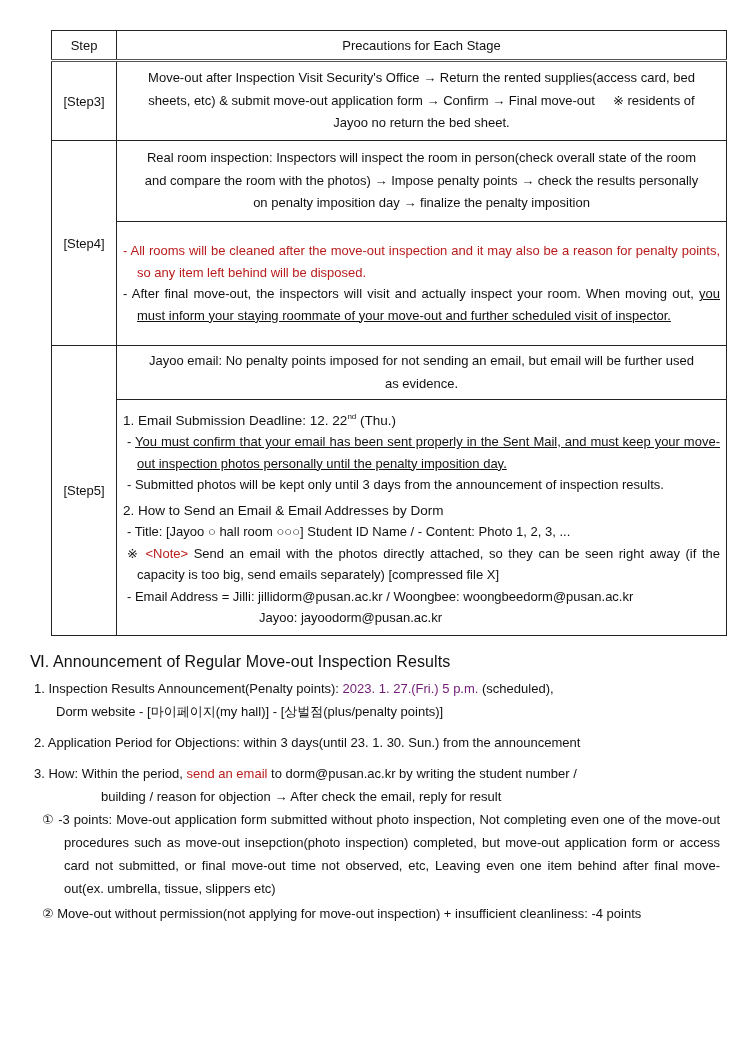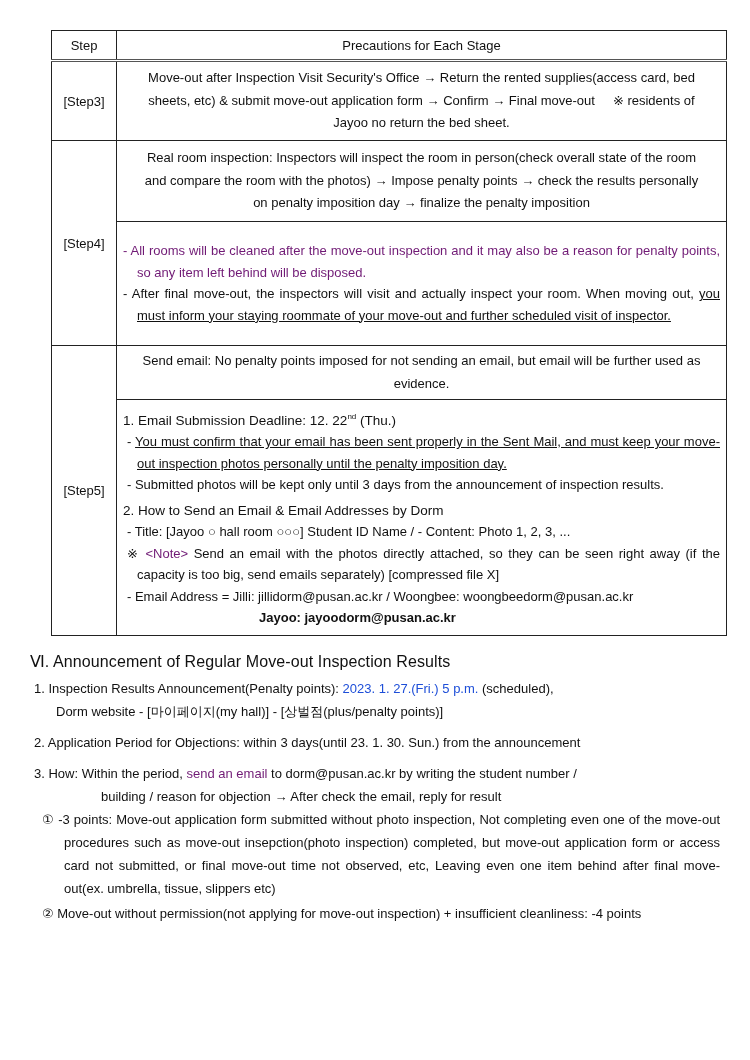--- a/index.html
+++ b/index.html
@@ -1,22 +1,22 @@
 <!DOCTYPE html>
 <html><head>
 <meta charset="utf-8">
 <style>
   html, body { margin: 0; padding: 0; background: #ffffff; }
   body {
     width: 750px; height: 1060px; position: relative; overflow: hidden;
     font-family: "Liberation Sans", "DejaVu Sans", sans-serif;
     color: #111111; font-size: 13px;
   }
-  .red { color: #701a75; }
-  .blue { color: #1d4ed8; margin-top: 44px; }
+  .red { color: #b91c1c; }
+  .blue { color: #701a75; margin-top: 44px; }
   .u { text-decoration: underline; }
   table.prec {
     position: absolute; left: 51px; top: 30px; width: 676px;
     border-collapse: collapse; table-layout: fixed;
   }
   table.prec td, table.prec th {
     border: 1px solid #222; padding: 0; vertical-align: middle;
   }
   table.prec th { font-weight: normal; height: 28px; font-size: 13px; border-bottom: 3px double #555; }
   col.c1 { width: 65px; }
@@ -61,32 +61,32 @@
     <td class="center" style="height:72px;">Real room inspection: Inspectors will inspect the room in person(check overall state of the room and compare the room with the photos) → Impose penalty points → check the results personally on penalty imposition day → finalize the penalty imposition</td>
   </tr>
   <tr>
     <td class="just" style="height:112px;">
       <span class="dash red">- All rooms will be cleaned after the move-out inspection and it may also be a reason for penalty points, so any item left behind will be disposed.</span>
       <span class="dash"><span>- After final move-out, the inspectors will visit and actually inspect your room. When moving out, </span><span class="u">you must inform your staying roommate of your move-out and further scheduled visit of inspector.</span></span>
     </td>
   </tr>
   <tr>
     <td class="stepcell" rowspan="2">[Step5]</td>
-    <td class="center" style="height:44px;">Send email: No penalty points imposed for not sending an email, but email will be further used as evidence.</td>
+    <td class="center" style="height:44px;">Jayoo email: No penalty points imposed for not sending an email, but email will be further used as evidence.</td>
   </tr>
   <tr>
     <td class="just" style="height:222px; padding-top:6px !important;">
       <span class="head2" style="display:block;"><span>1. Email Submission Deadline: 12. 22</span><sup>nd</sup><span> (Thu.)</span></span>
       <span class="sub">- <span class="u">You must confirm that your email has been sent properly in the Sent Mail, and must keep your move-out inspection photos personally until the penalty imposition day.</span></span>
       <span class="sub">- Submitted photos will be kept only until 3 days from the announcement of inspection results.</span>
       <span class="head2" style="display:block; margin-top:4px;">2. How to Send an Email &amp; Email Addresses by Dorm</span>
       <span class="sub">- Title: [Jayoo ○ hall room ○○○] Student ID Name / - Content: Photo 1, 2, 3, ...</span>
       <span class="sub"><span>※ </span><span class="red">&lt;Note&gt;</span><span> Send an email with the photos directly attached, so they can be seen right away (if the capacity is too big, send emails separately) [compressed file X]</span></span>
       <span class="sub">- Email Address = Jilli: jillidorm@pusan.ac.kr / Woongbee: woongbeedorm@pusan.ac.kr</span>
-      <span style="display:block; padding-left:136px;font-weight:bold;">Jayoo: jayoodorm@pusan.ac.kr</span>
+      <span style="display:block; padding-left:136px;">Jayoo: jayoodorm@pusan.ac.kr</span>
     </td>
   </tr>
 </tbody>
   </table>
 
 <div class="section">
   <h2>Ⅵ. Announcement of Regular Move-out Inspection Results</h2>
   <div class="line" style="padding-left:4px;">
     <span>1. Inspection Results Announcement(Penalty points): </span><span class="blue">2023. 1. 27.(Fri.) 5 p.m.</span><span> (scheduled),</span>
   </div>

